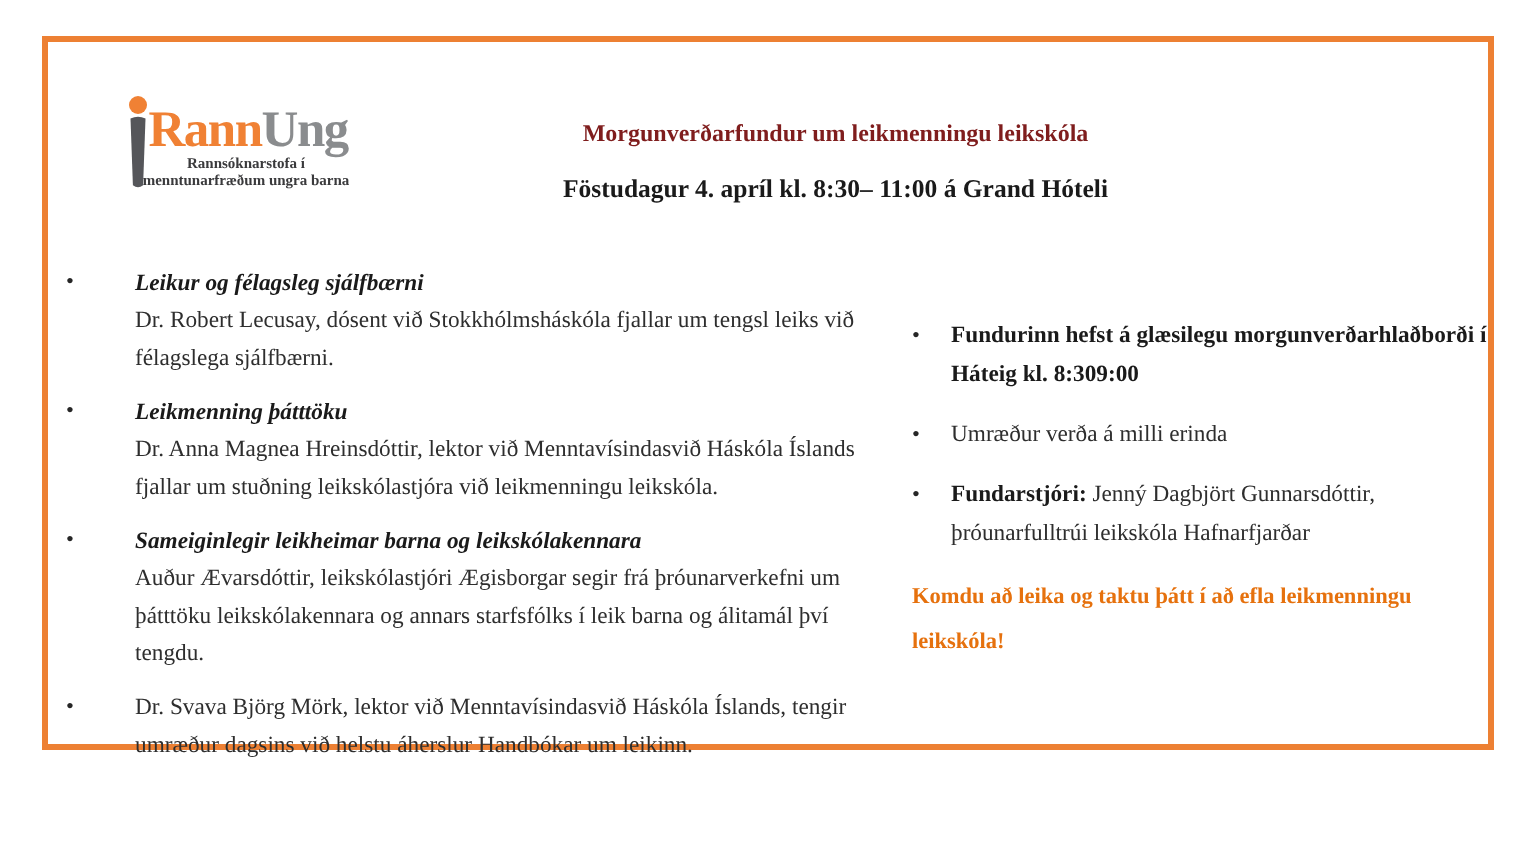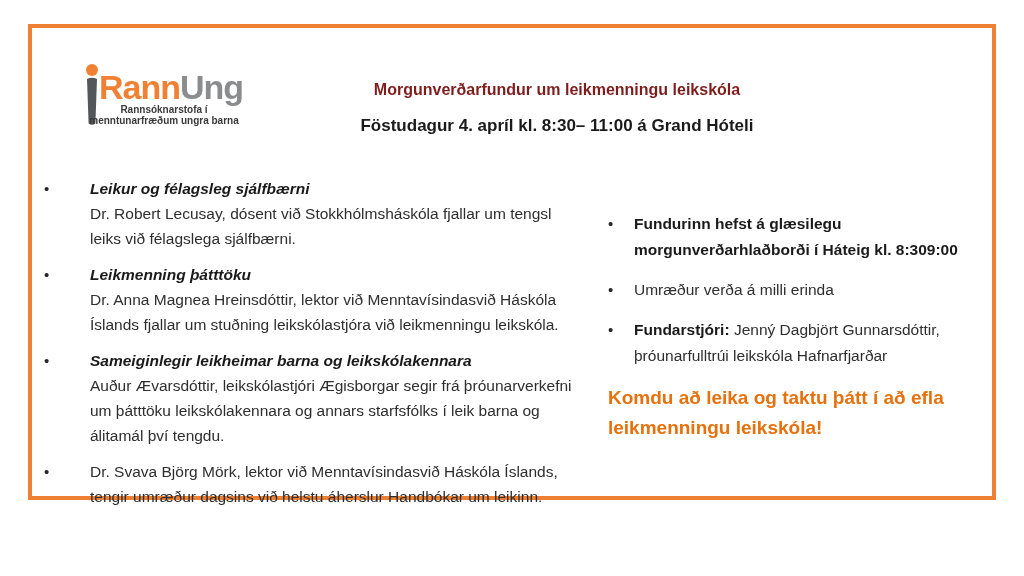--- a/index.html
+++ b/index.html
@@ -1,19 +1,19 @@
 <!DOCTYPE html>
 <html><head>
 <meta charset="utf-8">
 <style>
   * { margin:0; padding:0; box-sizing:border-box; }
   html,body { background:#ffffff; }
   .slide {
     position:relative; width:1024px; height:524px; background:#ffffff;
-    font-family:Liberation Sans, sans-serif; color:#262626; overflow:hidden;
+    font-family:Liberation Serif, serif; color:#262626; overflow:hidden;
   }
   .border-frame {
     position:absolute; left:28px; top:24px; right:28px; bottom:24px;
     border:4px solid #ED8033;
   }
 
   
   .logo { position:absolute; left:84px; top:60px; width:170px; }
   .logo-icon { position:absolute; left:0; top:4px; }
   .logo-word { position:absolute; left:15px; top:8px; font-size:34px; font-weight:bold; letter-spacing:-1px; white-space:nowrap; }
@@ -35,21 +35,21 @@
   .l-text { flex:1; font-size:15.5px; line-height:25px;margin-left:19px; }
   .l-head { font-weight:bold; font-style:italic; color:#1A1A1A; }
   .l-body { color:#2E2E2E; }
 
   .right-col { position:absolute; left:608px; top:211px; width:392px; }
   .r-item { display:flex; margin-bottom:14px; }
   .r-dot  { width:26px; flex:none; font-size:15px; line-height:26px; }
   .r-text { flex:1; font-size:15.5px; line-height:26px; color:#2E2E2E; }
   .r-bold { font-weight:bold; color:#1A1A1A; }
   .registration { margin-top:8px; font-size:16px; font-weight:bold; color:#1A1A1A; line-height:26px; }
-  .closing { margin-top:10px; color:#E6710D; font-size:19px; font-weight:bold; line-height:30px; width:370px; }
+  .closing { margin-top:10px; color:#E6710D; font-size:15px; font-weight:bold; line-height:30px; width:370px; }
 </style>
 </head>
 <body>
 
 <div class="slide">
   <div class="border-frame"></div>
 
   <div class="logo">
     <svg class="logo-icon" width="17" height="62" viewBox="0 0 17 62">
       <circle cx="8" cy="6" r="6" fill="#F08134"></circle>

